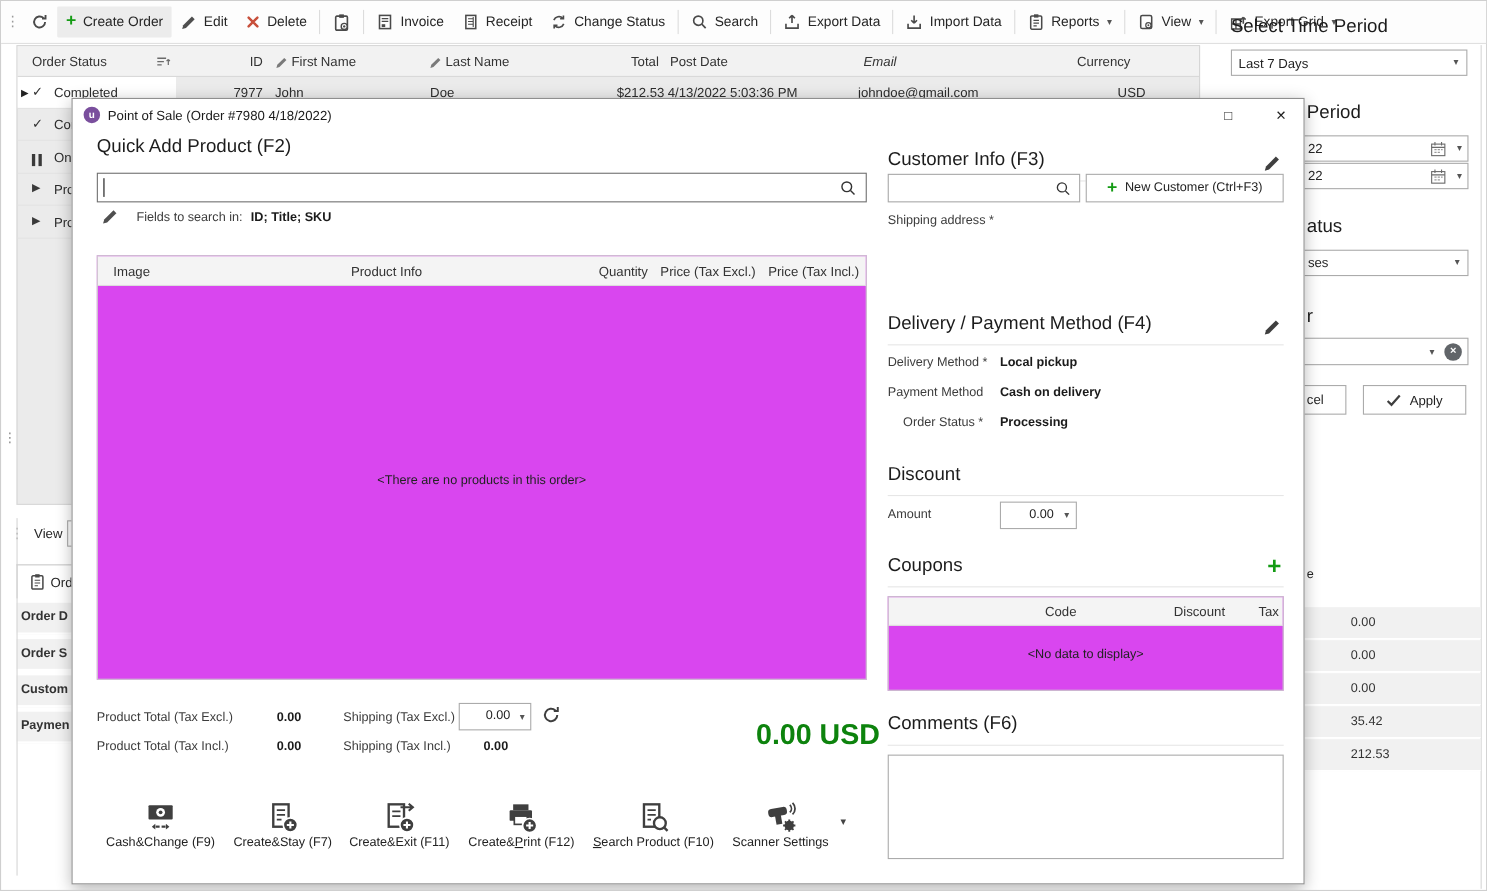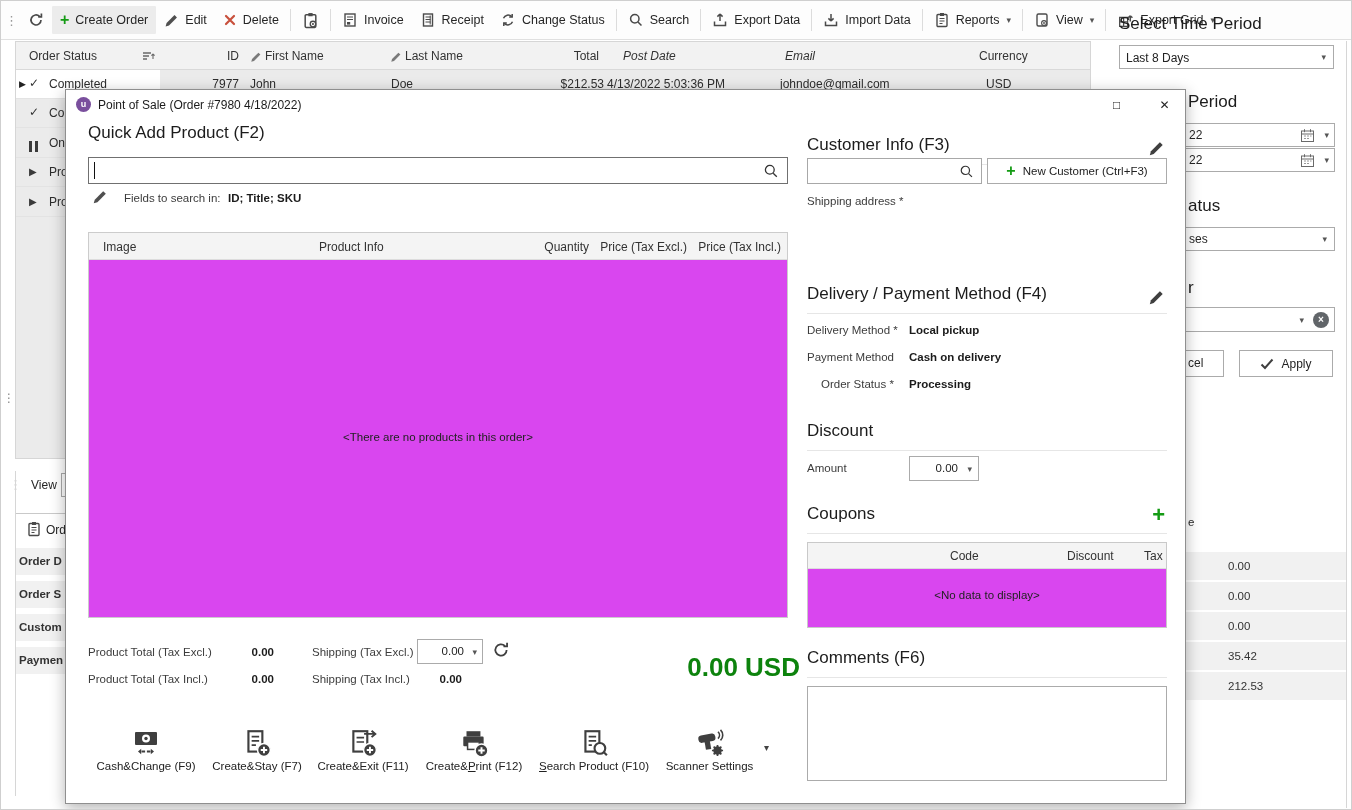--- a/index.html
+++ b/index.html
@@ -188,37 +188,37 @@
       <span class="hcell" style="left:173px;width:50px;text-align:right;">ID</span>
       <svg class="abs" style="left:234px;top:9px;" width="12" height="12" viewBox="0 0 14 14">
           <path d="M1.5 12.5l.9-3.2 7.4-7.4 2.3 2.3-7.4 7.4-3.2.9z" fill="#7a7a7a"></path>
         </svg>
       <span class="hcell" style="left:249px;">First Name</span>
       <svg class="abs" style="left:374px;top:9px;" width="12" height="12" viewBox="0 0 14 14">
           <path d="M1.5 12.5l.9-3.2 7.4-7.4 2.3 2.3-7.4 7.4-3.2.9z" fill="#7a7a7a"></path>
         </svg>
       <span class="hcell" style="left:389px;">Last Name</span>
       <span class="hcell" style="left:486px;width:97px;text-align:right;">Total</span>
-      <span class="hcell" style="left:607px;font-style:italic;">Post Date</span>
+      <span class="hcell" style="left:593px;">Post Date</span>
       <span class="hcell" style="left:769px;font-style:italic;">Email</span>
       <span class="hcell" style="left:963px;">Currency</span>
     </div>
 
     <div class="gr-row" style="top:28px;">
       <div class="abs" style="left:0;top:0;width:144px;height:28px;background:#ffffff;"></div>
       <span class="abs playg" style="left:3px;top:9px;font-size:9px;color:#222;">▶</span>
       <span class="abs check" style="left:13px;top:6px;">✓</span>
       <span class="cell" style="left:33px;top:7px;">Completed</span>
       <span class="cell" style="left:173px;top:7px;width:50px;text-align:right;">7977</span>
       <span class="cell" style="left:234px;top:7px;">John</span>
       <span class="cell" style="left:375px;top:7px;">Doe</span>
       <span class="cell" style="left:488px;top:7px;width:100px;text-align:right;">$212.53</span>
       <span class="cell" style="left:591px;top:7px;">4/13/2022 5:03:36 PM</span>
       <span class="cell" style="left:764px;top:7px;">johndoe@gmail.com</span>
-      <span class="cell" style="left:970px;top:7px;">USD</span>
+      <span class="cell" style="left:1000px;top:7px;">USD</span>
     </div>
 
     <div class="gr-row" style="top:57px;">
       <span class="abs check" style="left:13px;top:6px;">✓</span>
       <span class="cell" style="left:33px;top:7px;">Completed</span>
     </div>
     <div class="gr-row" style="top:87px;">
       <span class="pause abs" style="left:13px;top:9px;"></span>
       <span class="cell" style="left:33px;top:7px;">On Hold</span>
     </div>
@@ -257,21 +257,21 @@
       <span class="d-lbl">Custom</span>
     </div>
   <div class="d-row" style="top:646px;">
       <span class="d-lbl">Paymen</span>
     </div>
   <div class="abs" style="left:14px;top:470px;width:1px;height:325px;background:#d6d6d6;"></div>
 
   <div class="abs" style="left:1345px;top:40px;width:1px;height:767px;background:#d6d6d6;"></div>
   <span class="abs sec-h" style="left:1118px;top:13px;">Select Time Period</span>
   <div class="combo" style="left:1118px;top:44px;width:215px;height:24px;">
-    <span class="abs" style="left:6px;top:5px;font-size:12px;">Last 8 Days</span>
+    <span class="abs" style="left:6px;top:5px;font-size:12px;">Last 7 Days</span>
     <span class="arrow">▾</span>
   </div>
   <span class="abs sec-h" style="left:1187px;top:91px;">Period</span>
 
   <div class="combo" style="left:1150px;top:122px;width:184px;height:24px;">
     <span class="arrow" style="right:5px;">▾</span>
     <svg class="abs" style="right:19px;top:4px;" width="15" height="15" viewBox="0 0 15 15">
         <rect x="1.5" y="3" width="12" height="10.5" fill="#fff" stroke="#6a6a6a"></rect>
         <path d="M1.5 6h12" stroke="#6a6a6a"></path>
         <path d="M4.5 1.2v3M10.5 1.2v3" stroke="#6a6a6a"></path>

